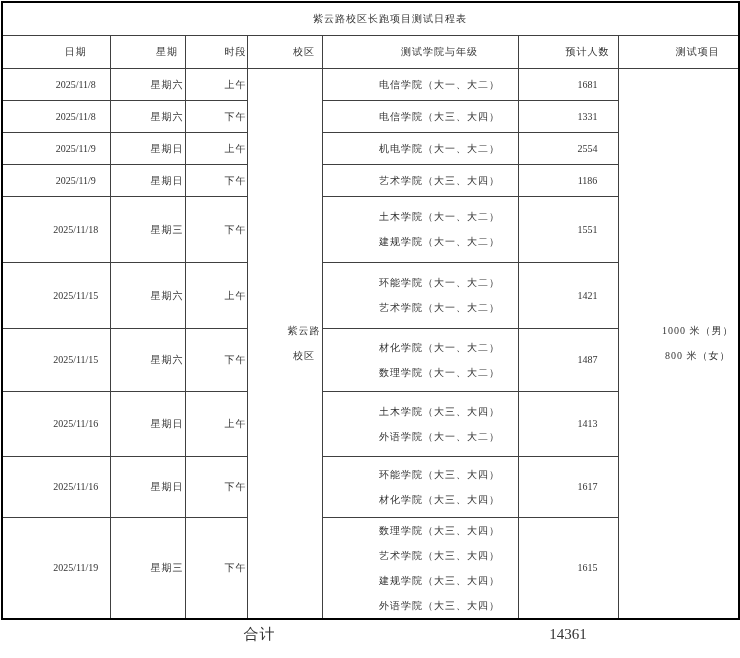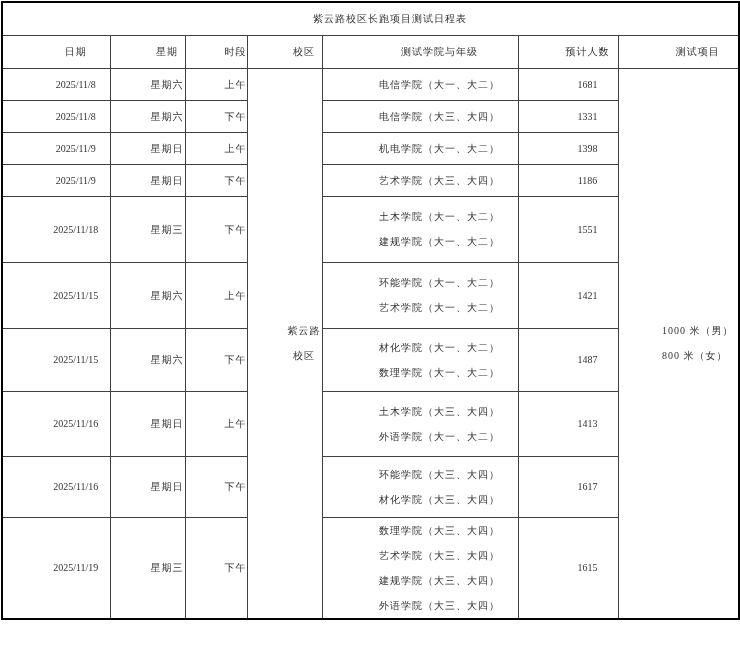--- a/index.html
+++ b/index.html
@@ -32,21 +32,21 @@
   tr.r-s td { height: 32px; }
   tr.r-5 td { height: 66px; }
   tr.r-6 td { height: 66px; }
   tr.r-7 td { height: 63px; }
   tr.r-8 td { height: 65px; }
   tr.r-9 td { height: 61px; }
   tr.r-10 td { height: 92px; }
   .multiline { white-space: pre-line; }
   .block-left {
     display: inline-block;
-    text-align: left;
+    text-align: center;
     white-space: pre-line;
     vertical-align: middle;
   }
   .footer-row {
     width: 740px; height: 30px;
     display: flex;
     align-items: center;
     font-size: 15px;
   }
   .footer-spanlabel { width: 517px; text-align: center; }
@@ -97,21 +97,21 @@
       <td class="zh">星期六</td>
       <td class="zh">下午</td>
       <td class="zh multiline">电信学院（大三、大四）</td>
       <td>1331</td>
     </tr>
     <tr class="r-s">
       <td>2025/11/9</td>
       <td class="zh">星期日</td>
       <td class="zh">上午</td>
       <td class="zh multiline">机电学院（大一、大二）</td>
-      <td>1398</td>
+      <td>2554</td>
     </tr>
     <tr class="r-s">
       <td>2025/11/9</td>
       <td class="zh">星期日</td>
       <td class="zh">下午</td>
       <td class="zh multiline">艺术学院（大三、大四）</td>
       <td>1186</td>
     </tr>
     <tr class="r-5">
       <td>2025/11/18</td>
@@ -159,13 +159,18 @@
       <td class="zh">下午</td>
       <td class="zh multiline">数理学院（大三、大四）
 艺术学院（大三、大四）
 建规学院（大三、大四）
 外语学院（大三、大四）</td>
       <td>1615</td>
     </tr>
   </tbody>
     </table>
 
+  <div class="footer-row">
+    <div class="footer-spanlabel zh">合计</div>
+    <div class="footer-total">14361</div>
+    <div class="footer-rest"></div>
+  </div>
 </div>
 
 </body></html>

